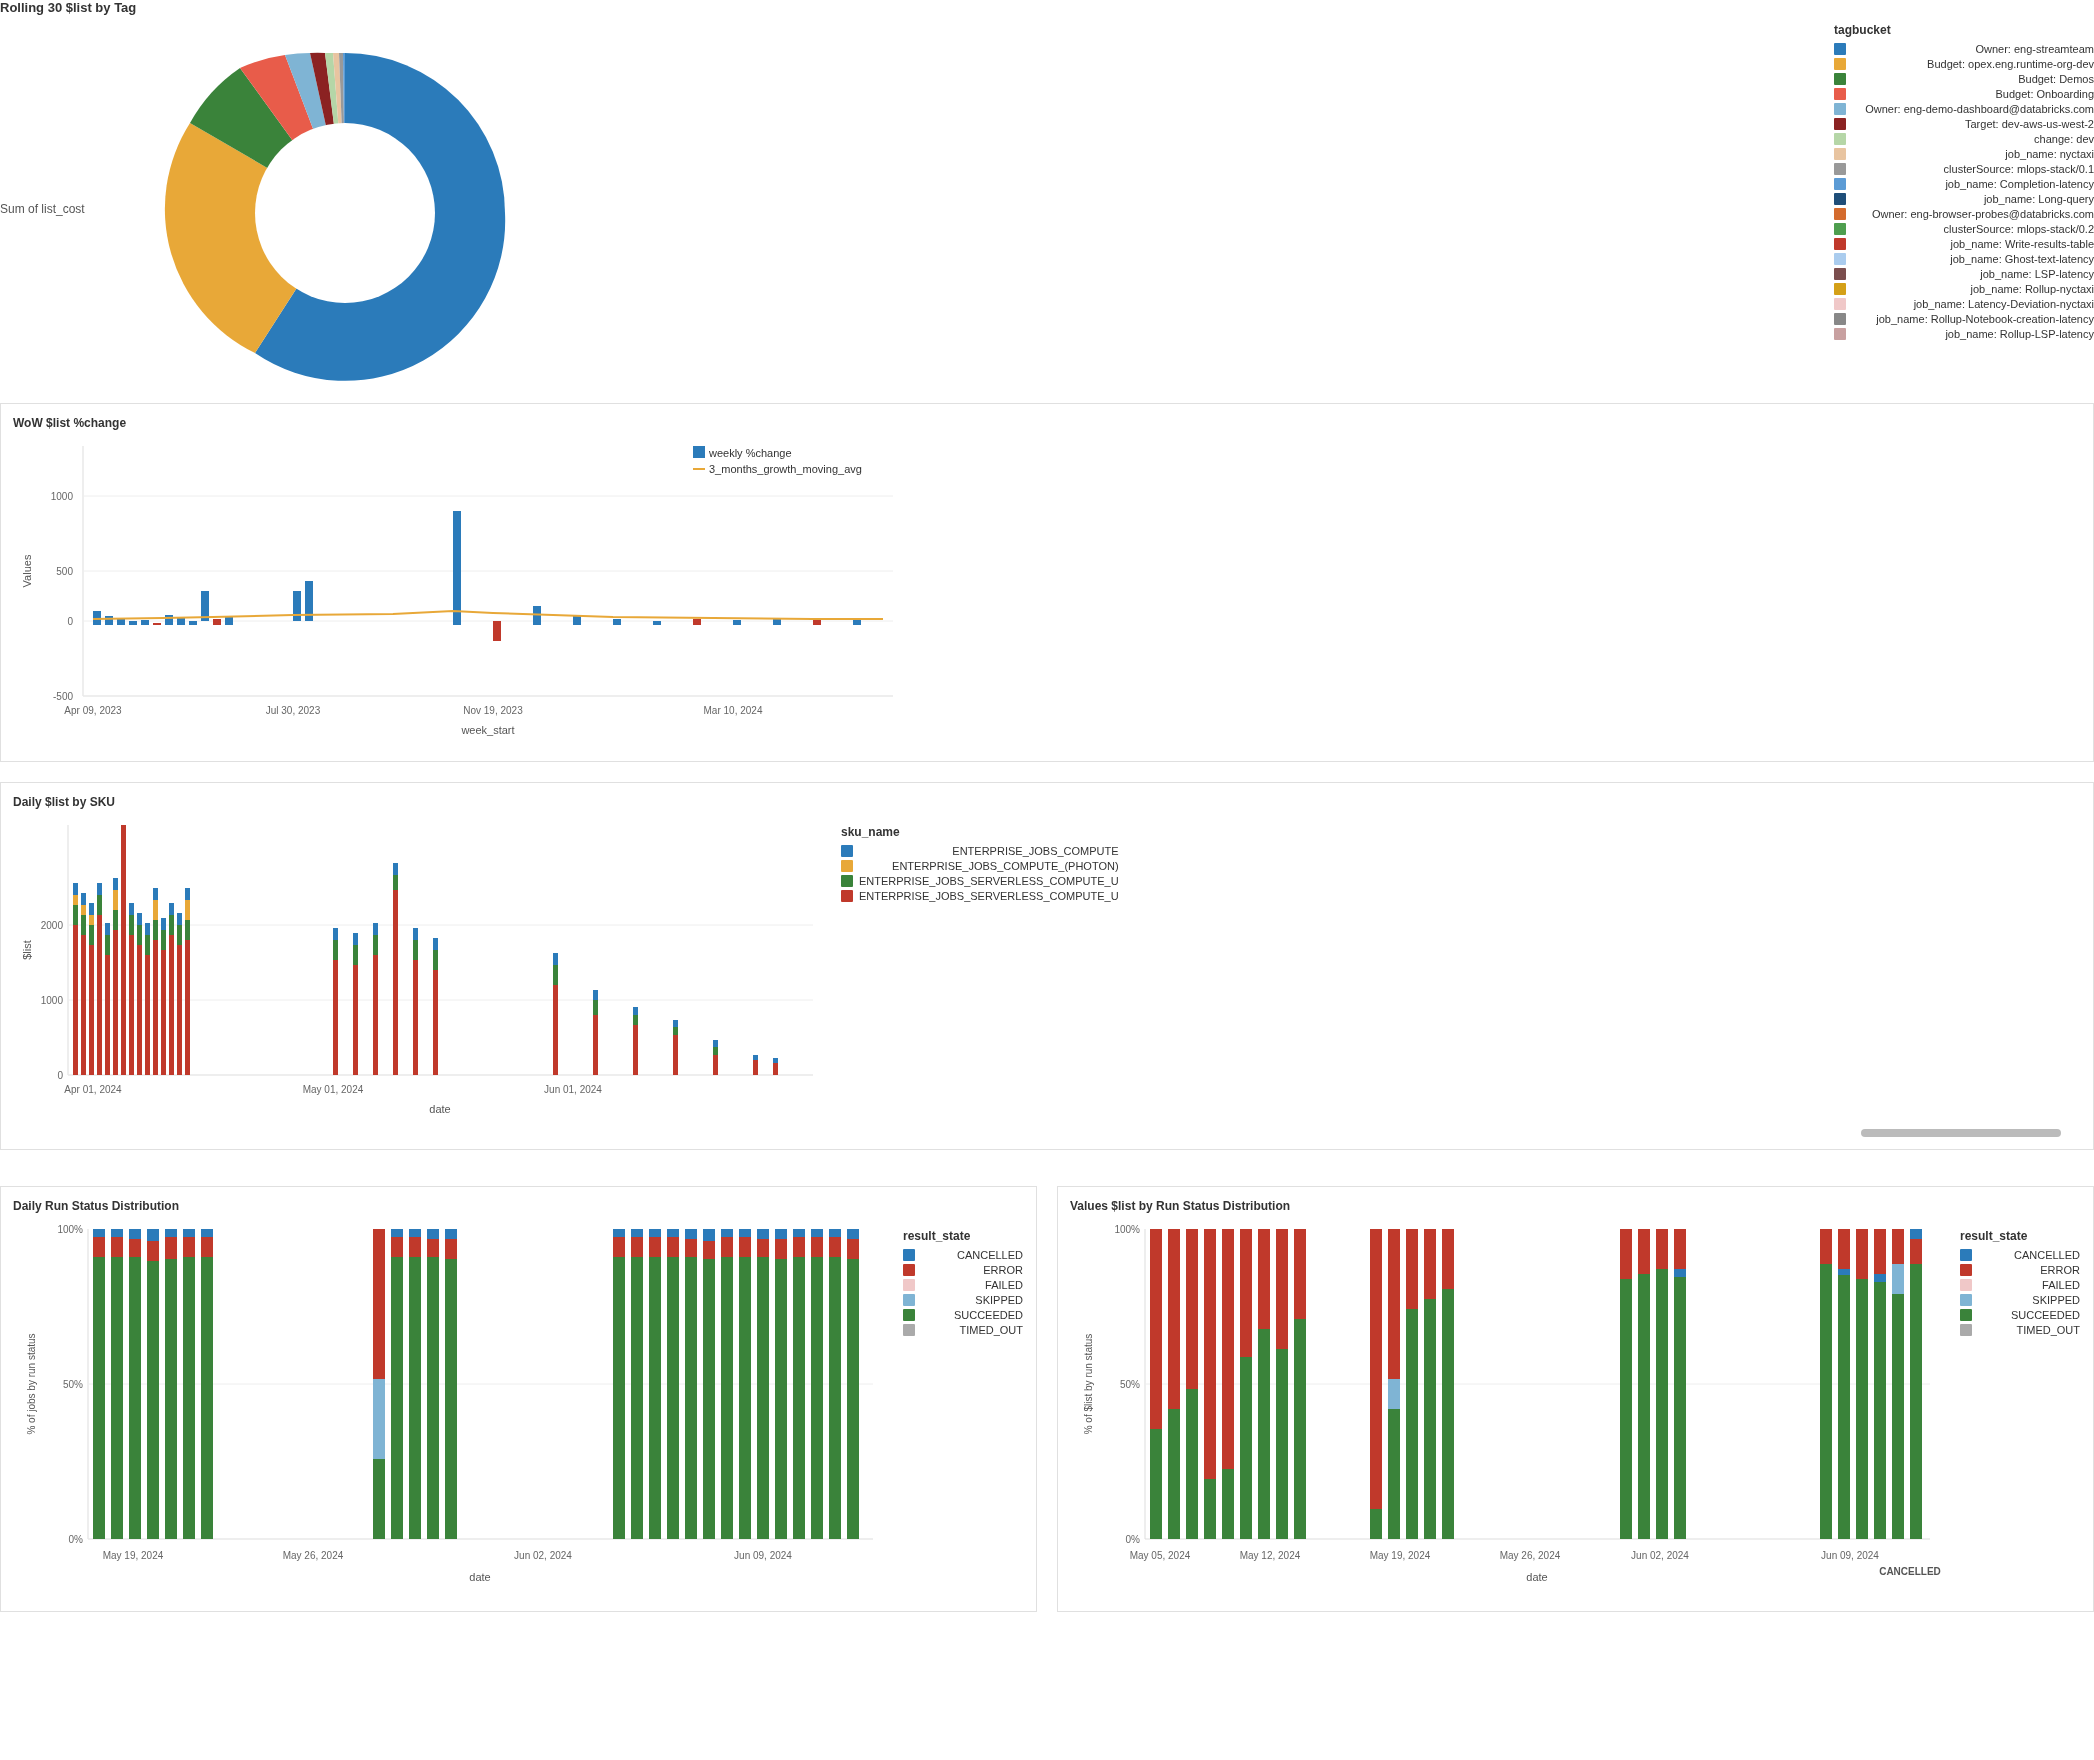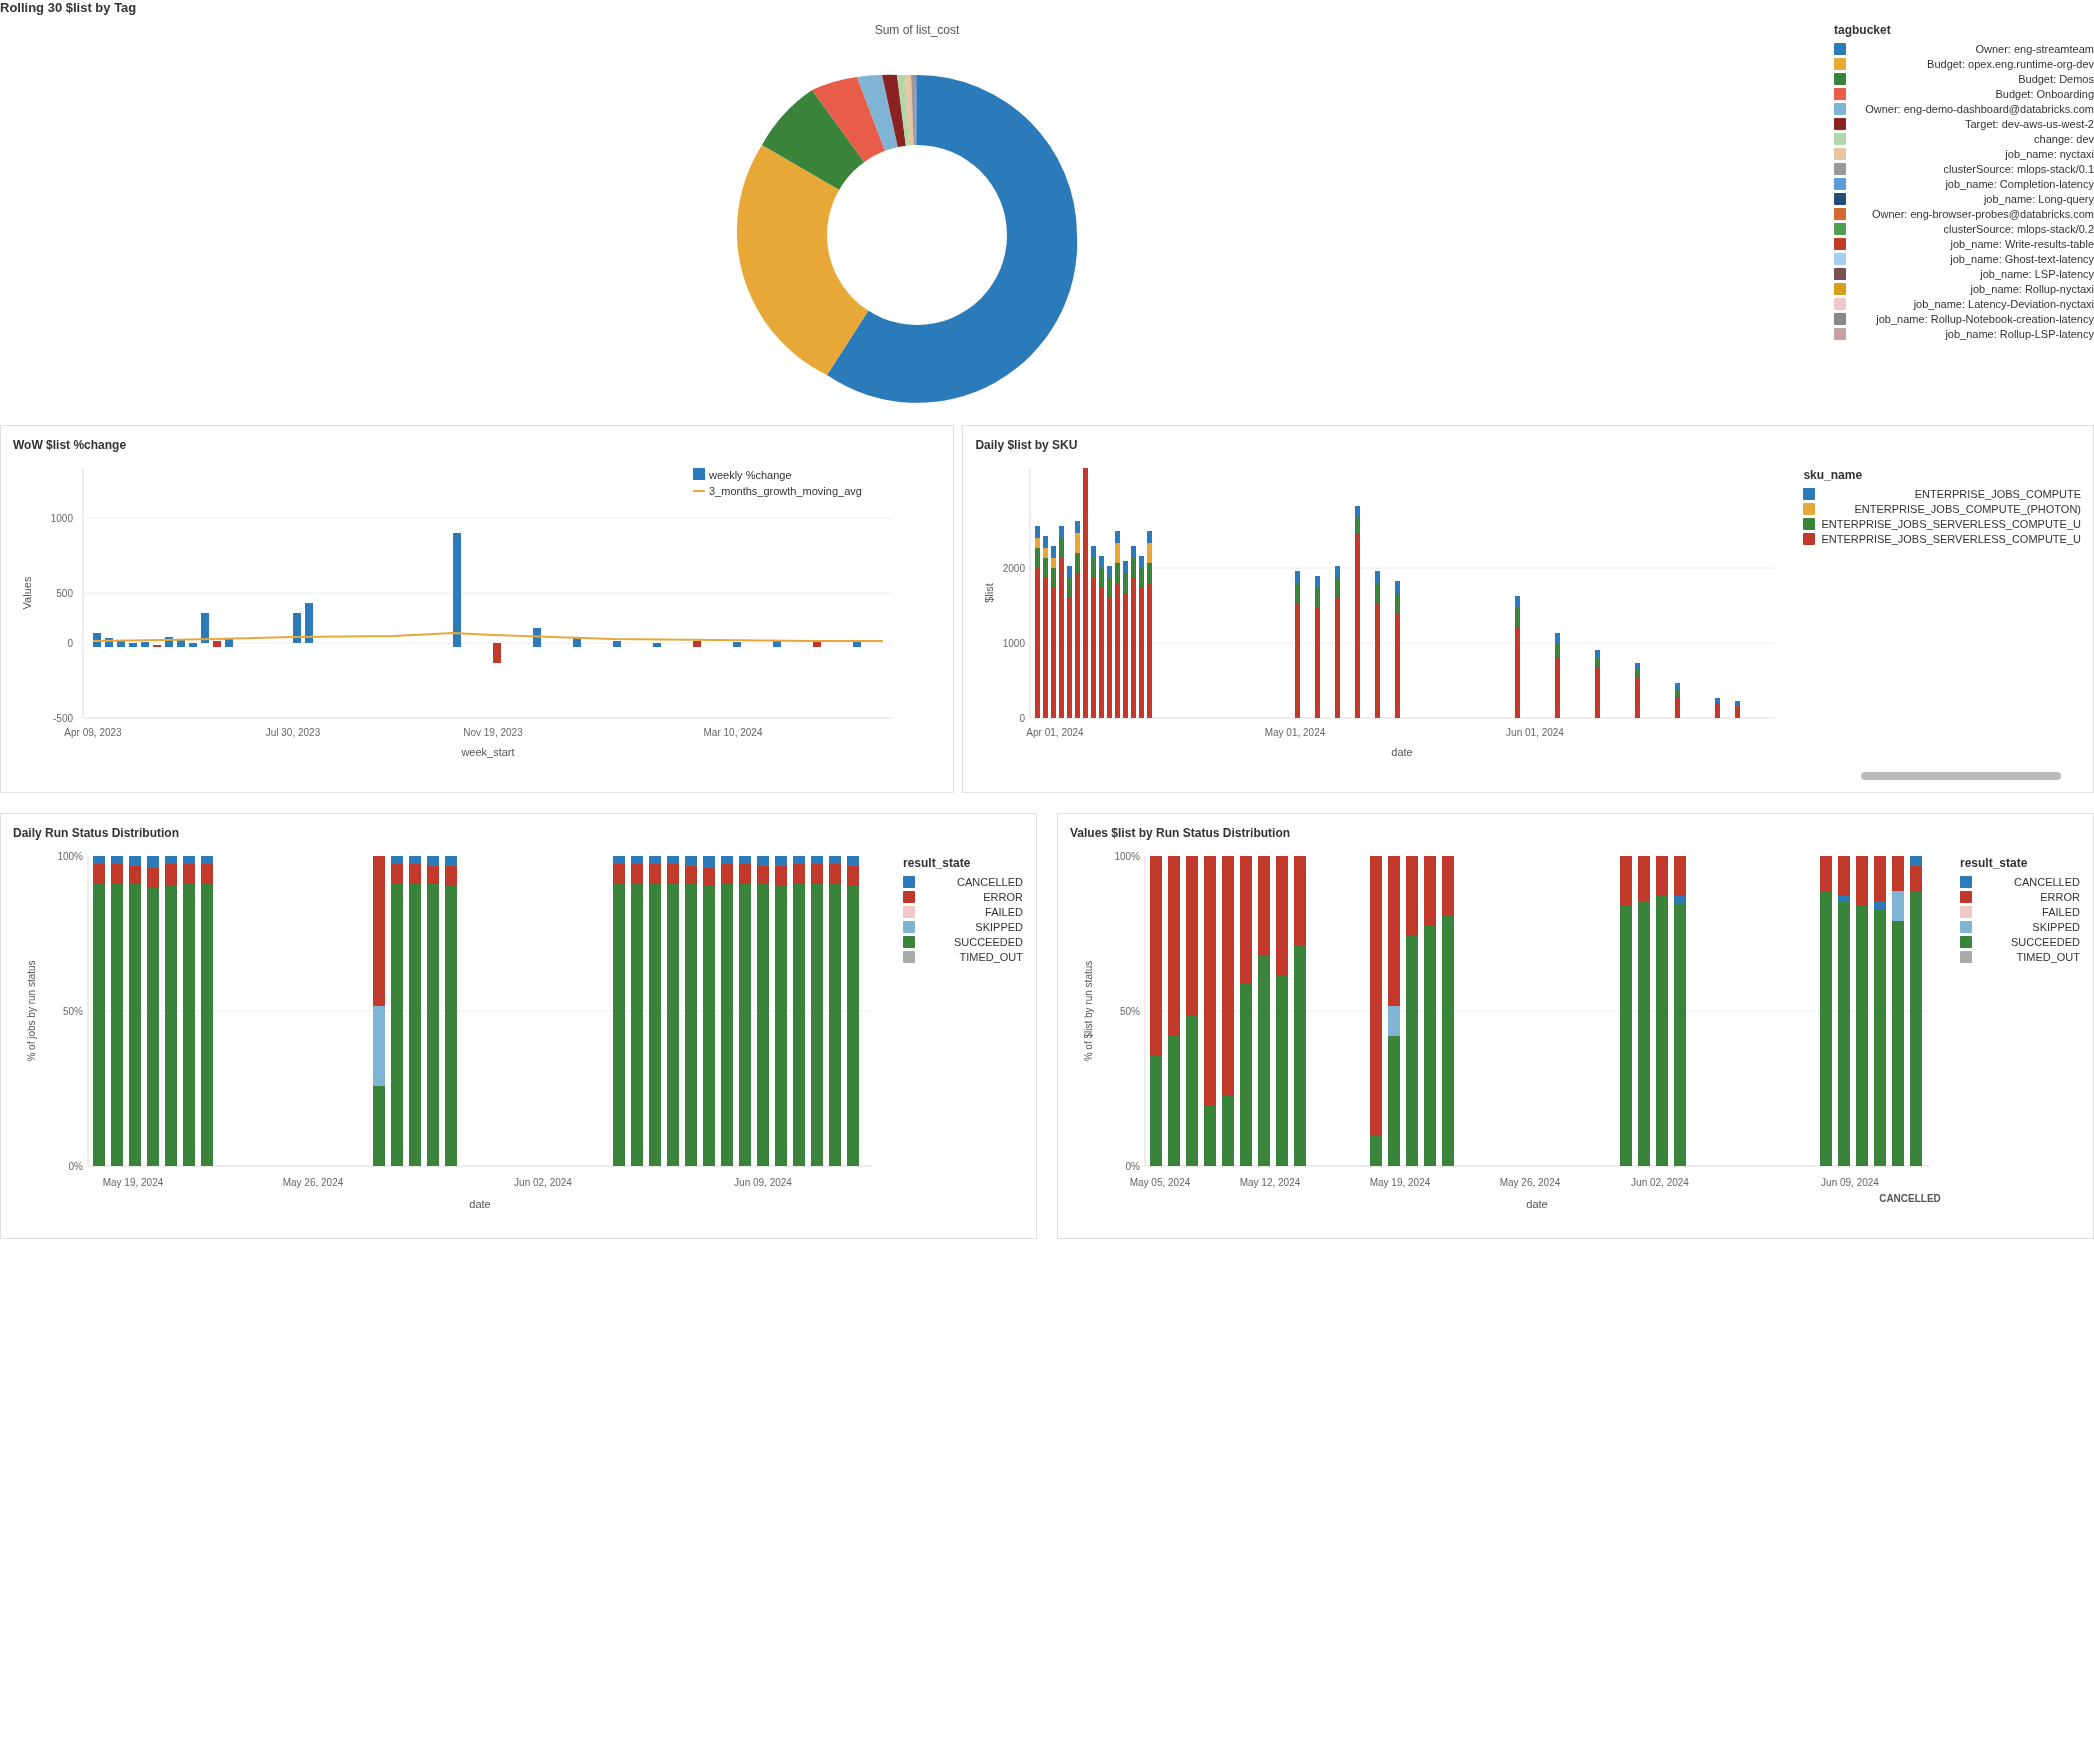--- a/index.html
+++ b/index.html
@@ -14,21 +14,21 @@
       min-height: 1760px;
     }
     .chart-title {
       font-size: 13px;
       font-weight: 600;
       margin-bottom: 8px;
       color: #333;
     }
     .donut-chart-area {
       display: flex;
-      flex-direction: column;
+      flex-direction: row;
       align-items: center;
       width: 100%;
     }
     .donut-subtitle {
       font-size: 12px;
       color: #555;
       margin-bottom: 8px;
       text-align: center;
     }
     .donut-svg-wrap {
@@ -54,22 +54,23 @@
       width: 12px;
       height: 12px;
       border-radius: 1px;
       margin-right: 6px;
       flex-shrink: 0;
     }
 
     
     .mid-section {
       display: flex;
-      gap: 8px;
-      margin-bottom: 20px;
+      gap: 20px;
+      margin-bottom: 36px;
+      flex-direction: column;
     }
     .chart-panel {
       flex: 1;
       border: 1px solid #e0e0e0;
       padding: 12px;
       background: #fff;
     }
     .chart-panel-wide {
       flex: 1.1;
     }

